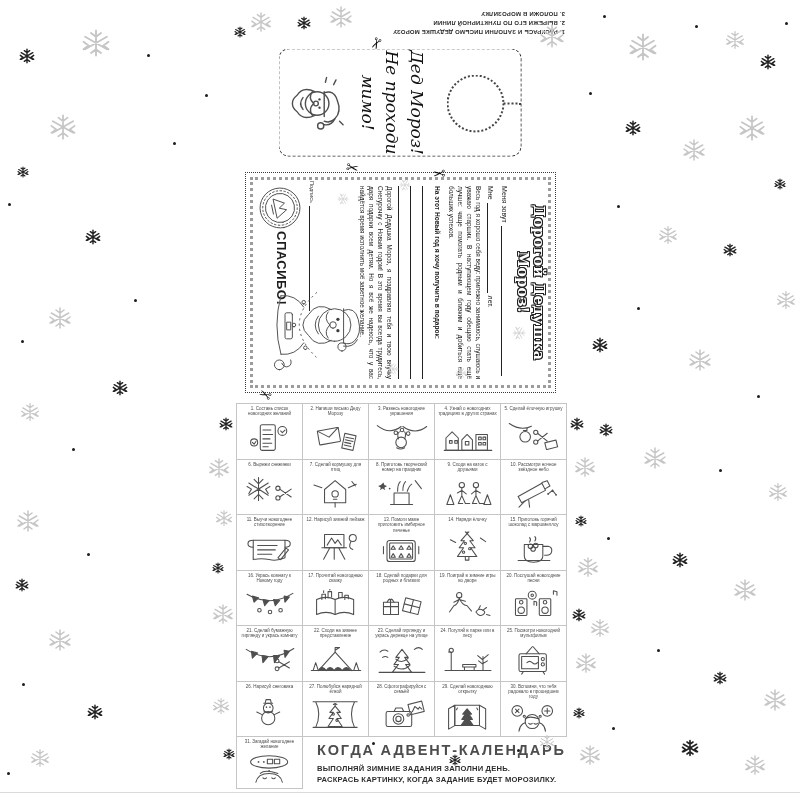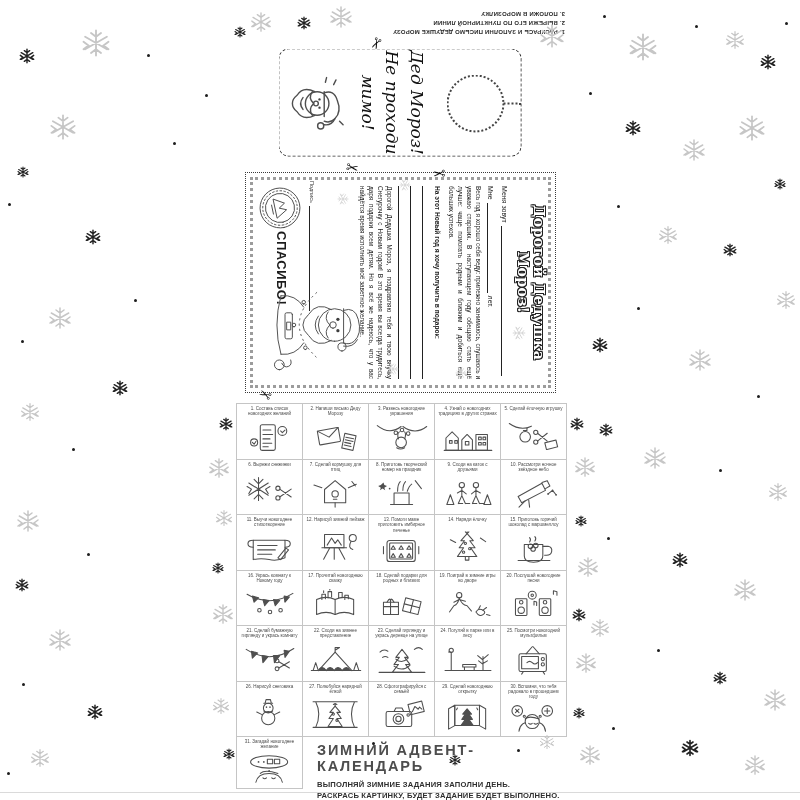--- a/index.html
+++ b/index.html
@@ -655,24 +655,24 @@
                 <rect x="27" y="6" width="6" height="5"></rect>
                 <rect x="35" y="6" width="6" height="5"></rect>
                 <path d="M14 32q2-10 15-10t15 10"></path>
                 <path d="M22 27q2 2 4 0M32 27q2 2 4 0M19 22q5-5 20 0"></path>
                 <circle cx="29" cy="19" r="1" fill="#4f4f4f" stroke="none"></circle>
               </g>
             </svg></div>
         </div>
       </div>
       <div class="titleblock" id="titleblock">
-      <div class="cal-title">ЗИМНИЙ АДВЕНТ-КАЛЕНДАРЬ</div>
+      <div class="cal-title">КОГДА АДВЕНТ-КАЛЕНДАРЬ</div>
       <div class="cal-sub">
         <div>ВЫПОЛНЯЙ ЗИМНИЕ ЗАДАНИЯ ЗАПОЛНИ ДЕНЬ.</div>
-        <div>РАСКРАСЬ КАРТИНКУ, БУДЕТ ЗАДАНИЕ БУДЕТ ВЫПОЛНЕНО.</div>
+        <div>РАСКРАСЬ КАРТИНКУ, КОГДА ЗАДАНИЕ БУДЕТ МОРОЗИЛКУ.</div>
       </div>
     </div>
   </div>
 
   <div class="abs bottom-edge"></div>
   <div id="decor">
       <div style="position: absolute; left: 250px; top: 11px; pointer-events: none;"><svg width="22" height="22" viewBox="-12 -12 24 24">
           <g stroke="#c6c6c6" stroke-width="1.5" fill="none" stroke-linecap="round">
             <path d="M0 -10V10M-8.7 -5L8.7 5M-8.7 5L8.7 -5M-4 -8l4 3 4-3M-4 8l4-3 4 3M-10 -1l4 3-4 3M10 -1l-4 3 4 3"></path>
           </g>

